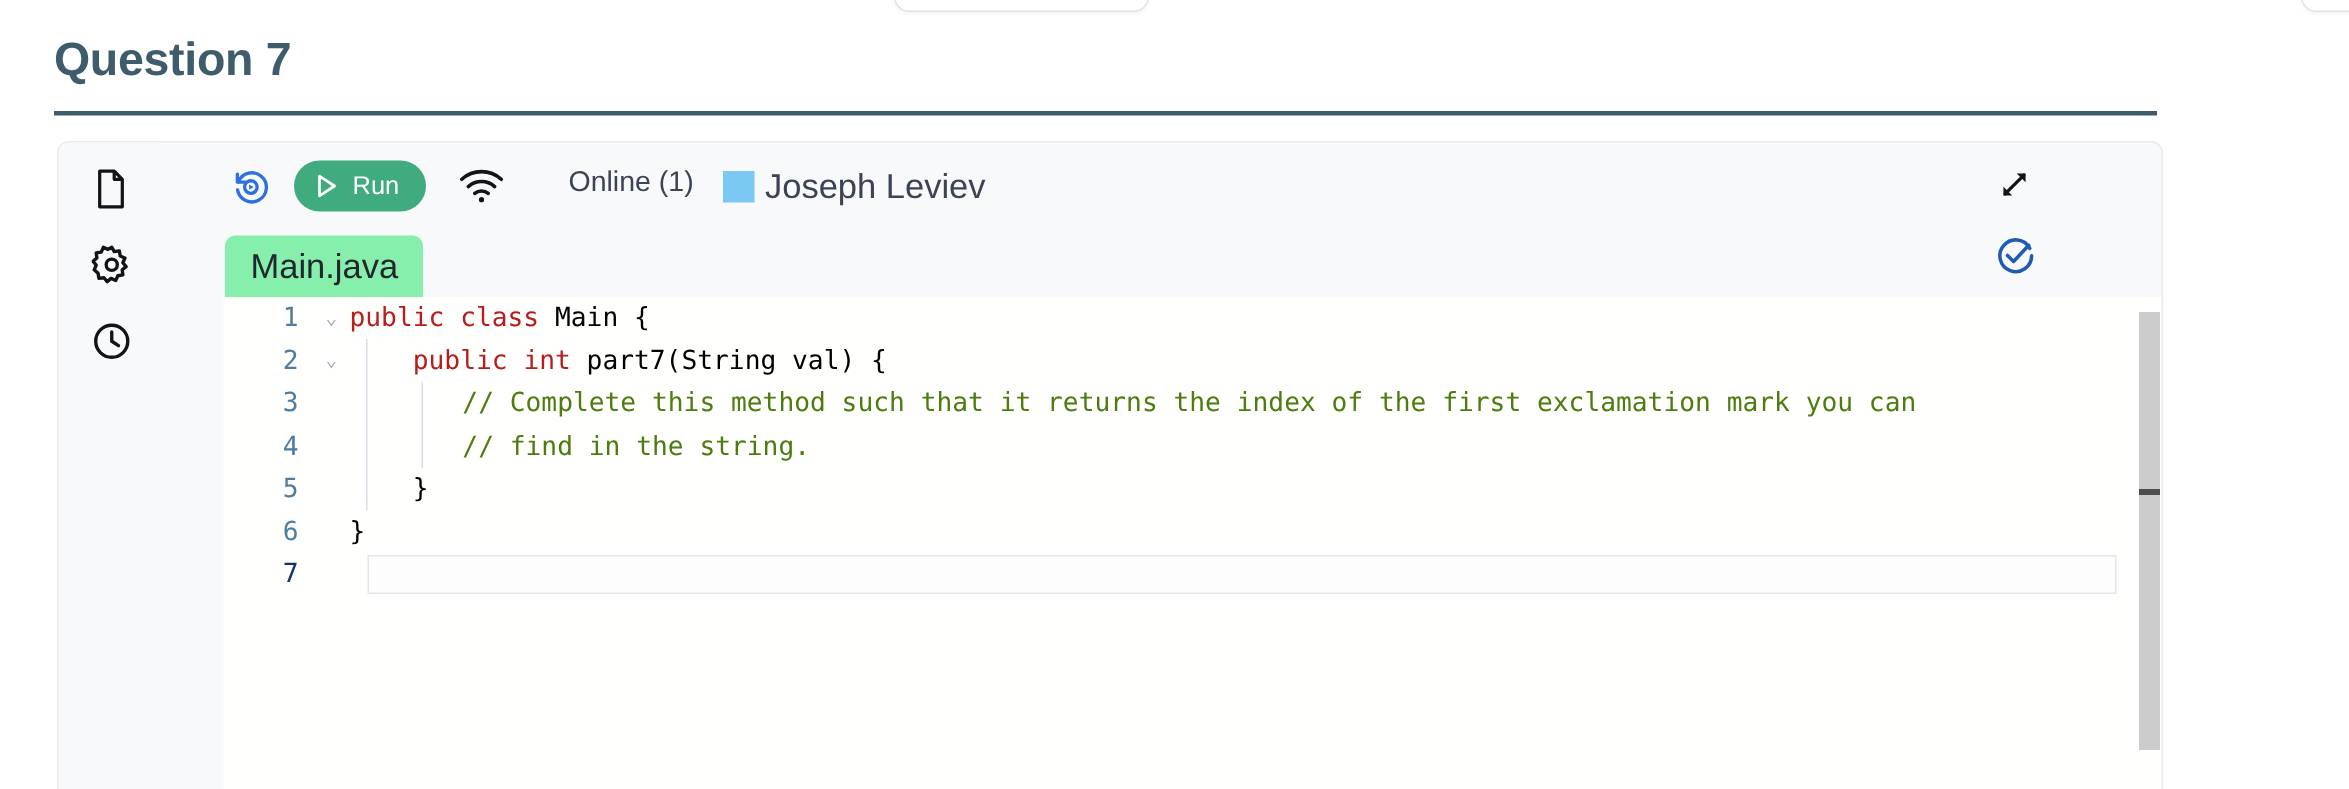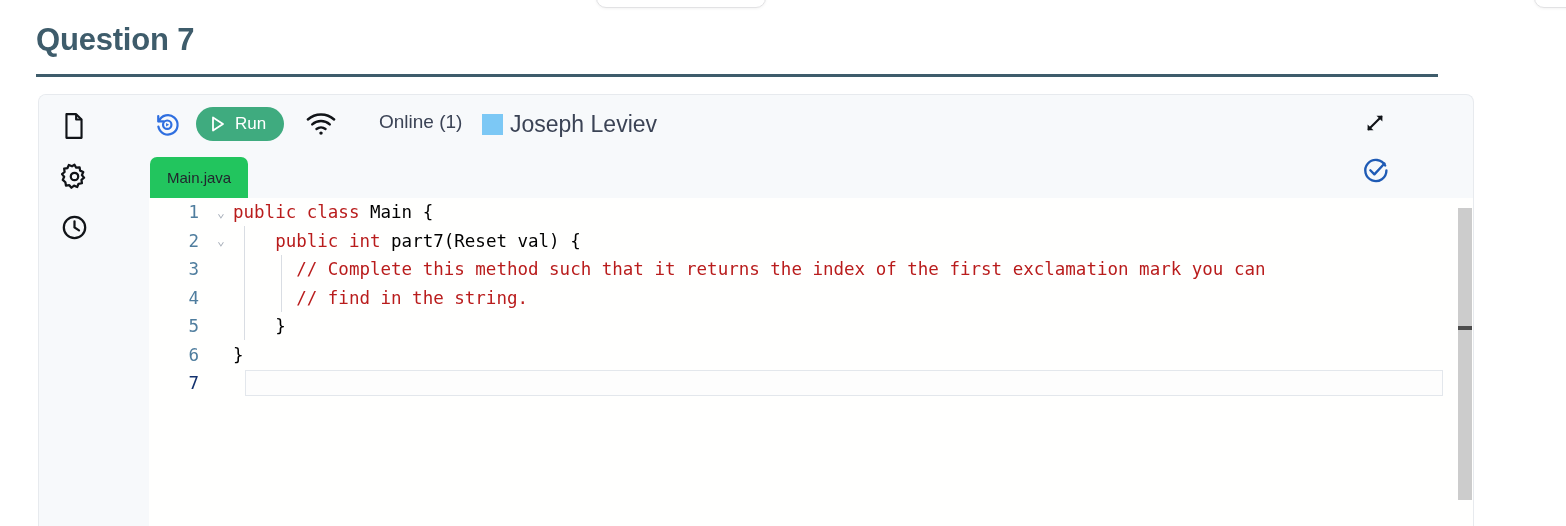--- a/index.html
+++ b/index.html
@@ -57,21 +57,20 @@
     left: 38px;
     top: 94px;
     width: 1402px;
     height: 432px;
     background: #f7f9fb;
     border: 1px solid #e7eaee;
     border-bottom: none;
     border-top-left-radius: 8px;
     border-top-right-radius: 8px;
     overflow: hidden;
-    padding-left: 32px;
   }
 
   
   .rail {
     position: absolute;
     left: 0; top: 0;
     width: 70px;
     height: 432px;
     background: #f7f9fb;
   }
@@ -165,25 +164,25 @@
   .tabstrip {
     position: absolute;
     left: 70px; top: 62px;
     right: 0; height: 41px;
   }
   .filetab {
     position: absolute;
     left: 41px; top: 0;
     height: 41px;
     padding: 0 17px;
-    background: #22c55e;
+    background: #86efac;
     border-top-left-radius: 7px;
     border-top-right-radius: 7px;
     display: flex; align-items: center;
-    font-size: 15px;
+    font-size: 23px;
     color: #22262e;
     cursor: pointer;
     white-space: nowrap;
   }
 
   
   .editor {
     position: absolute;
     left: 110px; top: 103px;
     right: 0; bottom: 0;
@@ -228,21 +227,21 @@
 
   
   .iguide {
     position: absolute;
     width: 1px;
     background: #d9dde3;
   }
 
   .kw   { color: #b91c1c; }
   .id   { color: #000000; }
-  .cmt  { color: #b91c1c; }
+  .cmt  { color: #4d7c0f; margin-left: 12px; }
   .pl   { color: #000000; }
 
   
   .activebox {
     position: absolute;
     left: 96px;
     right: 30px;
     height: 26px;
     border: 1px solid #e3e7ec;
     background: #fdfdfd;
@@ -357,21 +356,21 @@
       </div>
     </div>
 
     <div class="tabstrip">
       <div class="filetab">Main.java</div>
     </div>
 
     <div class="editor">
       <div class="code-area" id="code-area">
           <div class="line"><span class="lno">1</span><span class="fold">⌄</span><span class="code-text"><span class="kw">public</span><span class="pl"> </span><span class="kw">class</span><span class="id"> Main {</span></span></div>
-          <div class="line"><span class="lno">2</span><span class="fold">⌄</span><span class="code-text"><span class="pl">    </span><span class="kw">public</span><span class="pl"> </span><span class="kw">int</span><span class="id"> part7(Reset val) {</span></span></div>
+          <div class="line"><span class="lno">2</span><span class="fold">⌄</span><span class="code-text"><span class="pl">    </span><span class="kw">public</span><span class="pl"> </span><span class="kw">int</span><span class="id"> part7(String val) {</span></span></div>
           <div class="line"><span class="lno">3</span><span class="fold empty"></span><span class="code-text"><span class="pl">      </span><span class="cmt">// Complete this method such that it returns the index of the first exclamation mark you can</span></span></div>
           <div class="line"><span class="lno">4</span><span class="fold empty"></span><span class="code-text"><span class="pl">      </span><span class="cmt">// find in the string.</span></span></div>
           <div class="line"><span class="lno">5</span><span class="fold empty"></span><span class="code-text"><span class="id">    }</span></span></div>
           <div class="line"><span class="lno">6</span><span class="fold empty"></span><span class="code-text"><span class="id">}</span></span></div>
           <div class="line active"><span class="lno">7</span><span class="fold empty"></span><span class="code-text"></span></div>
           <div class="iguide" style="left: 95px; top: 28px; height: 114px;"></div>
           <div class="iguide" style="left: 132px; top: 57px; height: 57px;"></div>
           <div class="activebox" style="top: 172px;"></div>
         </div>
 

